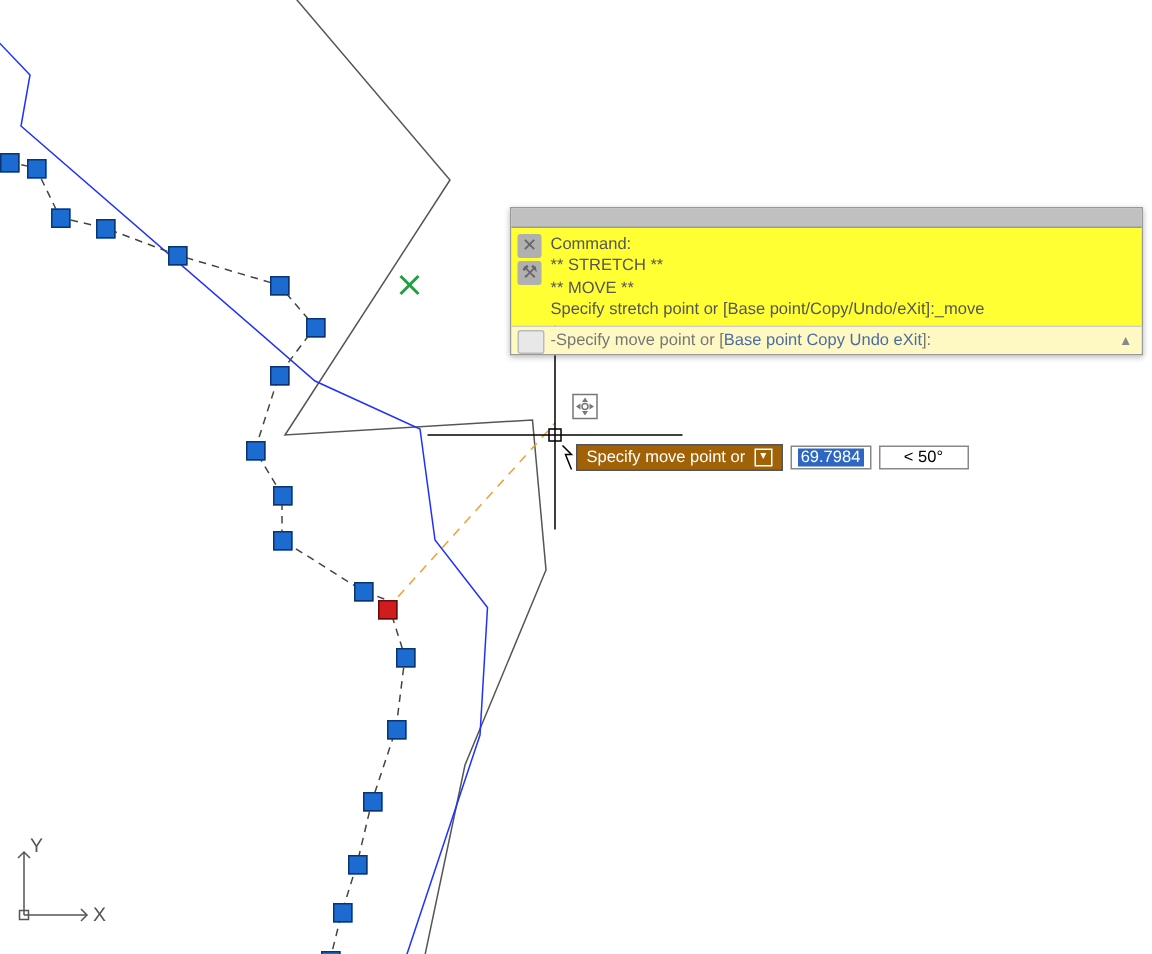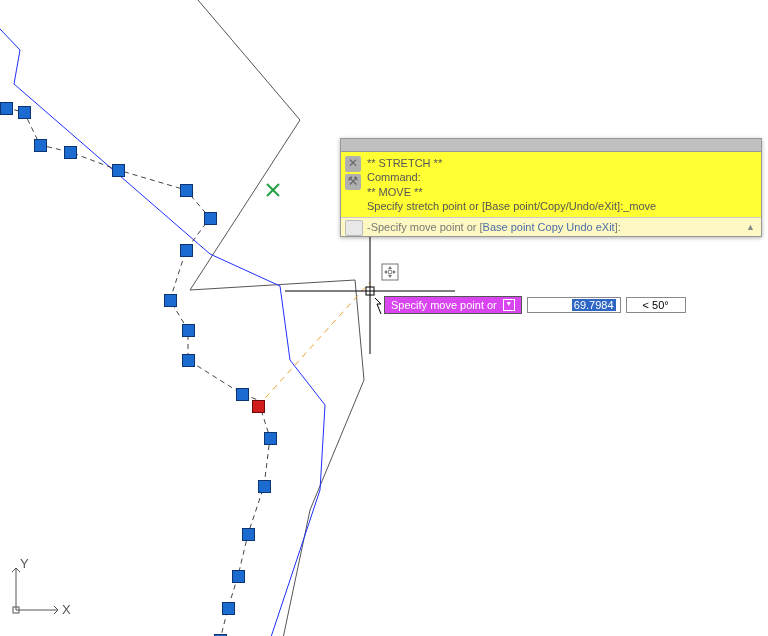--- a/index.html
+++ b/index.html
@@ -16,24 +16,24 @@
   .cmd-hist .sidebtns div{width:16px;height:16px;background:#b0b0b0;margin-bottom:2px;border-radius:2px;display:flex;align-items:center;justify-content:center;font-size:12px;color:#666;}
   .cmd-line{background:#fef9c3;border-top:1px solid #ccc;padding:3px 6px 3px 26px;position:relative;color:#777;font-size:11px;}
   .cmd-line .icon{position:absolute;left:4px;top:2px;width:16px;height:14px;background:#e8e8e8;border:1px solid #bbb;border-radius:2px;}
   .cmd-line .expand{position:absolute;right:6px;top:4px;color:#888;font-size:9px;}
   .opt{color:#4a6da8;}
   
   .crosshair{position:absolute;left:355px;top:265px;pointer-events:none;}
   .crosshair svg{overflow:visible;}
   
   .dyn-input{position:absolute;left:384px;top:296px;display:flex;gap:5px;align-items:center;}
-  .dyn-prompt{background:#d946ef;color:#fff;padding:2px 6px;font-size:11px;border:1px solid #555;display:flex;align-items:center;gap:6px;}
+  .dyn-prompt{background:#a16207;color:#fff;padding:2px 6px;font-size:11px;border:1px solid #555;display:flex;align-items:center;gap:6px;}
   .dyn-prompt .arrow{display:inline-block;width:10px;height:10px;border:1px solid #fff;font-size:8px;line-height:8px;text-align:center;}
   .dyn-val{background:#fff;padding:1px 4px;border:1px solid #888;}
-  .dyn-val .sel{background:#2d67c3;color:#fff;padding:0 2px;margin-left:40px;}
+  .dyn-val .sel{background:#2d67c3;color:#fff;padding:0 2px;}
   .dyn-ang{background:#fff;padding:1px 16px;border:1px solid #888;}
   
   .grip{position:absolute;width:11px;height:11px;background:#1c6bd0;border:1px solid #0a3570;transform:translate(-6px,-6px);}
   .grip.hot{background:#d01c1c;border-color:#6a0a0a;}
 </style>
 </head>
 <body>
 
 <div class="canvas">
   <svg width="768" height="636">
@@ -102,22 +102,22 @@
   <div class="dyn-ang">&lt; 50°</div>
 </div>
 
 <div class="cmd-panel">
   <div class="cmd-header"></div>
   <div class="cmd-hist">
     <div class="sidebtns">
       <div>✕</div>
       <div>⚒</div>
     </div>
+    <div>Command:</div>
     <div>** STRETCH **</div>
-    <div>Command:</div>
     <div>** MOVE **</div>
     <div>Specify stretch point or [Base point/Copy/Undo/eXit]:_move</div>
   </div>
   <div class="cmd-line">
     <span class="icon"></span>
     <span>-Specify move point or [</span><span class="opt">Base point</span> <span class="opt">Copy</span> <span class="opt">Undo</span> <span class="opt">eXit</span><span>]:</span>
     <span class="expand">▲</span>
   </div>
 </div>
 

